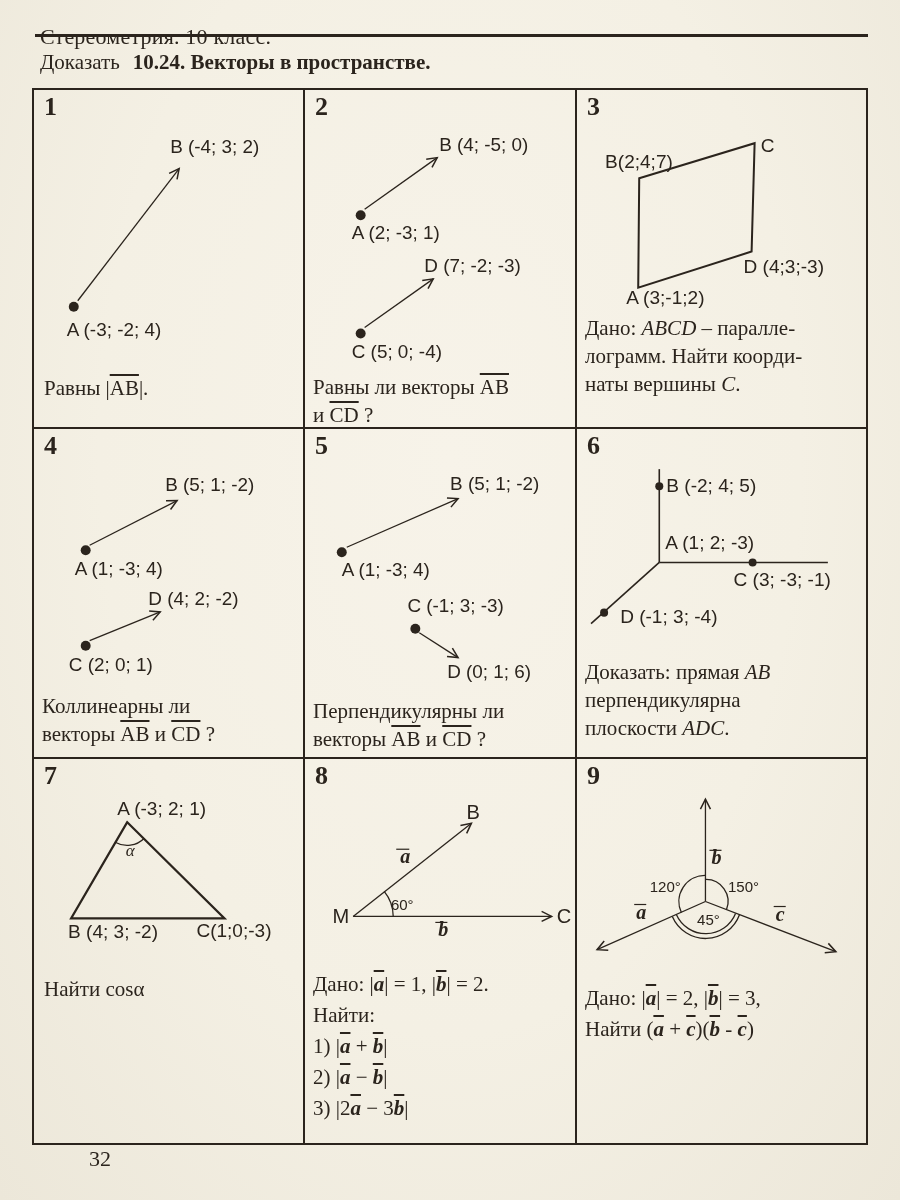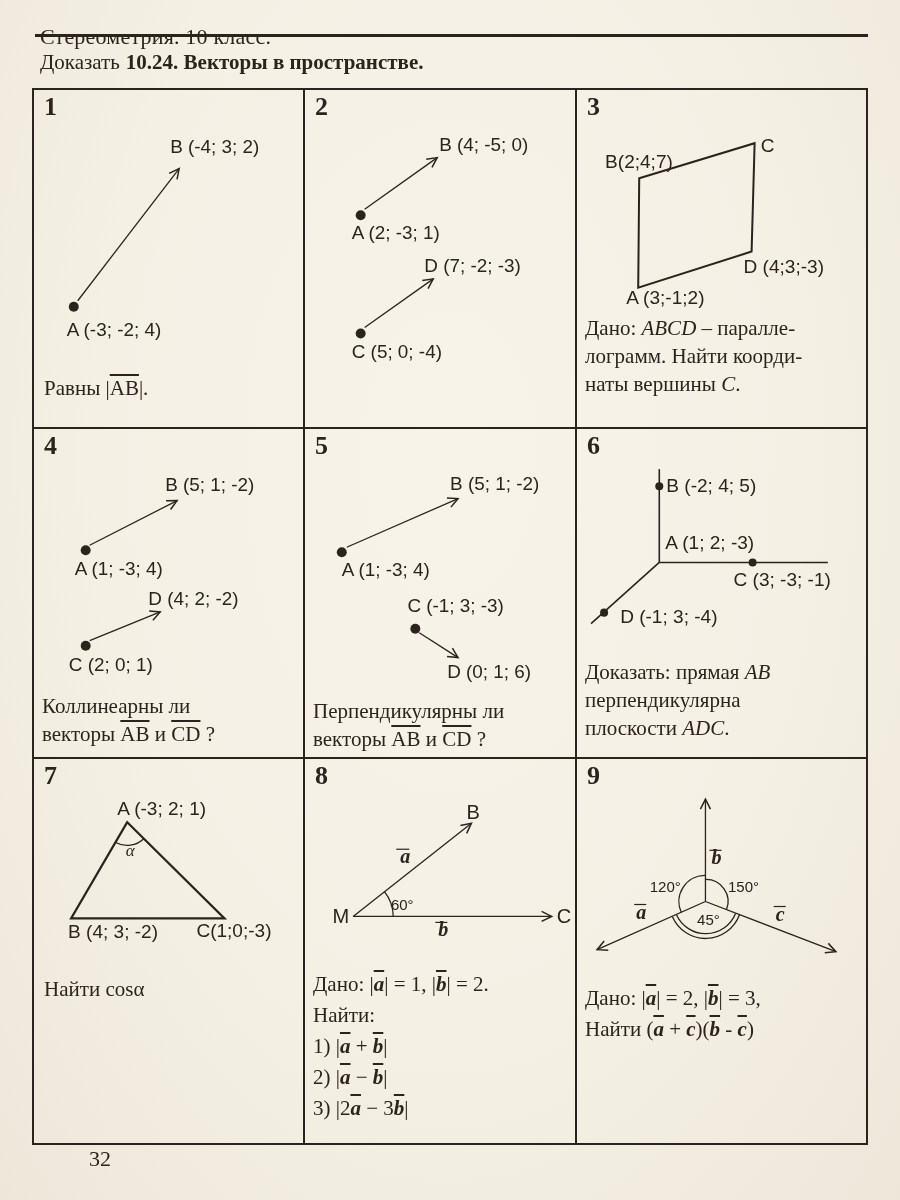--- a/index.html
+++ b/index.html
@@ -5,21 +5,21 @@
   html,body { margin:0; padding:0; background:#ddd8ca; }
   .page {
     position:relative; width:900px; height:1200px; overflow:hidden;
     background: radial-gradient(ellipse at 50% 38%, #f7f3e9 0%, #f4f0e4 55%, #ece7d9 100%);
     color:#2b241d;
     font-family:"Liberation Serif", serif;
   }
   .hdr { position:absolute; left:40px; top:7px; font-size:22px; font-weight:normal; letter-spacing:0.2px;margin-top:17px; }
   .hdr-rule { position:absolute; left:35px; top:34px; width:833px; height:3px; background:#2b241d; }
   .sub { position:absolute; left:40px; top:50px; font-size:21px; }
-  .sub .b { font-weight:bold; margin-left:6px; }
+  .sub .b { font-weight:bold; margin-left:13px; }
   .grid {
     position:absolute; left:32px; top:88px; width:836px; height:1057px;
     display:grid; grid-template-columns:271px 272px 1fr; grid-template-rows:339px 330px 1fr;
     border:2.5px solid #2b241d; box-sizing:border-box;
   }
   .cell { position:relative; border-right:2px solid #2b241d; border-bottom:2px solid #2b241d; }
   .cell.lastcol { border-right:none; }
   .cell.lastrow { border-bottom:none; }
   .num { position:absolute; top:2px; left:10px; font-size:26px; font-weight:bold; }
   .fig { position:absolute; left:0; top:0; width:100%; height:100%; }
@@ -78,20 +78,21 @@
         <g stroke="#2b241d">
           <circle cx="56" cy="245" r="5" fill="#2b241d" stroke="none"></circle>
           <line x1="60" y1="239" x2="129" y2="190" stroke-width="1.3" marker-end="url(#arr)"></line>
         </g>
         <text x="135" y="61">B (4; -5; 0)</text>
         <text x="47" y="150">A (2; -3; 1)</text>
         <text x="120" y="183">D (7; -2; -3)</text>
         <text x="47" y="270">C (5; 0; -4)</text>
       </svg>
       <div class="num">2</div>
+      <div class="task" style="left:8px; top:283px;"><span>Равны ли векторы </span><span class="ov">AB</span><br><span>и </span><span class="ov">CD</span><span> ?</span></div>
     </div>
 
     <div class="cell lastcol">
       <svg class="fig" viewBox="0 0 288 339" preserveAspectRatio="xMinYMin slice">
         <path d="M62,88 L177,53 L174,161 L61,197 Z" fill="none" stroke="#2b241d" stroke-width="2"></path>
         <text x="28" y="78">B(2;4;7)</text>
         <text x="183" y="62">C</text>
         <text x="166" y="182">D (4;3;-3)</text>
         <text x="49" y="213">A (3;-1;2)</text>
       </svg>

